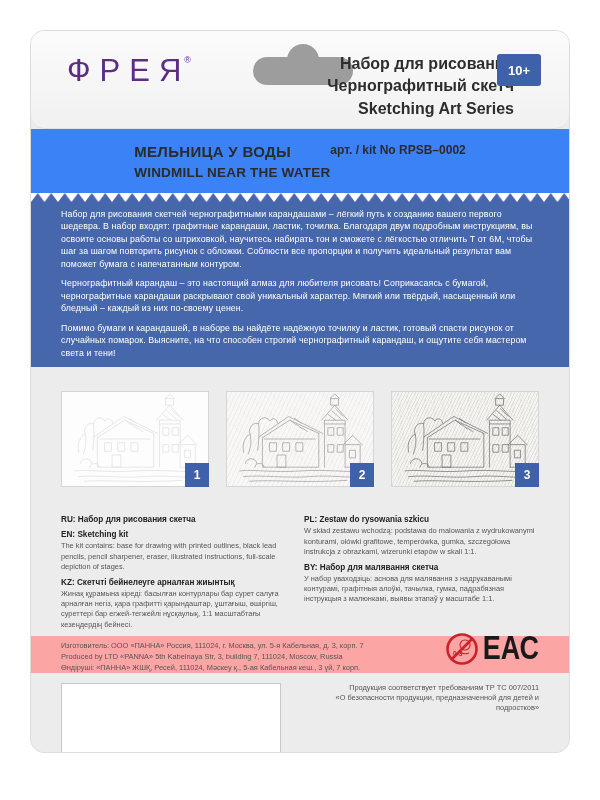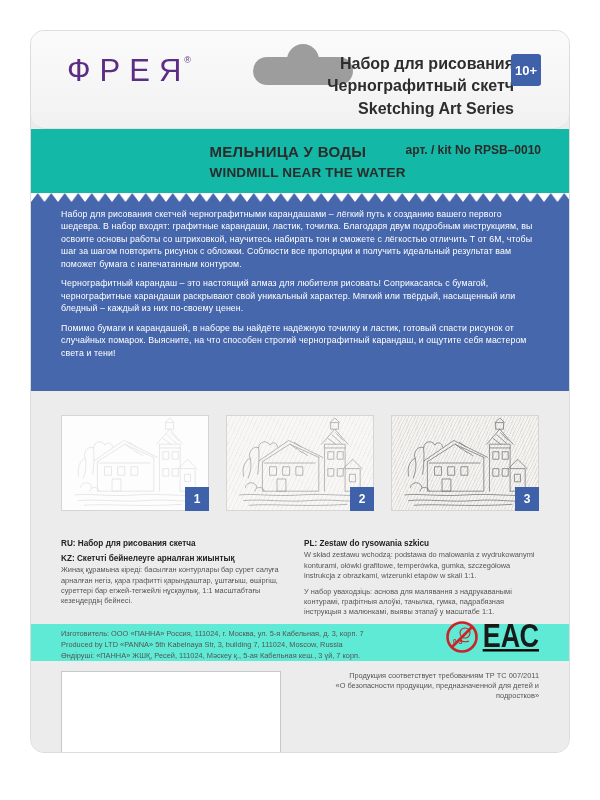--- a/index.html
+++ b/index.html
@@ -20,32 +20,32 @@
     border-bottom:1px solid #e1e1e1;border-radius:0 0 14px 14px;}
   .logo{position:absolute;left:36px;top:24px;color:var(--brand-purple);
     font-size:31px;font-weight:400;letter-spacing:9px;line-height:1;}
   .logo sup{font-size:9px;letter-spacing:0;vertical-align:18px;margin-left:-6px;}
   .hang-tab{position:absolute;left:222px;top:26px;width:100px;height:28px;
     background:#9d9d9d;border-radius:14px;}
   .hang-tab::before{content:"";position:absolute;left:34px;top:-13px;width:32px;height:26px;
     background:#9d9d9d;border-radius:16px 16px 0 0;}
   .header-right{position:absolute;right:55px;top:22px;text-align:right;
     font-size:16px;font-weight:bold;color:#2d2d2d;line-height:1.4;}
-  .age-badge{position:absolute;right:28px;top:23px;width:30px;height:32px;
+  .age-badge{position:absolute;right:28px;top:23px;width:44px;height:32px;
     background:var(--badge-blue);border-radius:3px;color:#fff;font-weight:bold;
     font-size:13px;display:flex;align-items:center;justify-content:center;}
   
-  .title-band{background:#14b8a6;flex:0 0 auto;height:64px;
-    display:flex;justify-content:flex-end;padding:14px 28px 0 28px;}
+  .title-band{background:#3b82f6;flex:0 0 auto;height:64px;
+    display:flex;justify-content:center;padding:14px 28px 0 28px;}
   .title-ru{font-size:15px;font-weight:bold;color:#2b2b2b;letter-spacing:.3px;}
   .title-en{font-size:13.5px;font-weight:bold;color:#2b2b2b;margin-top:5px;letter-spacing:.2px;}
   .kit-no{font-size:12px;font-weight:bold;color:#2b2b2b;}
   .zigzag{display:block;background:#fff;flex:0 0 auto;}
   
-  .blue-section{background:var(--accent-blue);color:#fff;padding:6px 30px 28px 30px;flex:0 0 auto;}
+  .blue-section{background:var(--accent-blue);color:#fff;padding:6px 30px 4px 30px;flex:0 0 auto;}
   .blue-section p{font-size:8.8px;line-height:1.42;margin-bottom:7px;letter-spacing:.1px;}
   .blue-section p:last-child{margin-bottom:4px;}
   
   .stages{background:#ececec;flex:0 0 auto;padding:24px 30px 12px 30px;
     display:flex;justify-content:space-between;}
   .stage{position:relative;width:148px;height:96px;background:#fdfdfd;
     border:1px solid #d5d5d5;}
   .stage svg{width:100%;height:100%;display:block;}
   .stage.s1 svg{opacity:.2;}
   .stage.s2 svg{opacity:.62;}
@@ -57,23 +57,23 @@
   .stage-badge{position:absolute;right:-1px;bottom:-1px;width:24px;height:24px;
     background:var(--badge-blue);color:#fff;font-weight:bold;font-size:12px;
     display:flex;align-items:center;justify-content:center;}
   
   .info{background:#ececec;flex:0 0 auto;padding:16px 30px 0 30px;
     display:flex;gap:8px;}
   .info-col{width:50%;}
   .info-block{margin-bottom:6px;}
   .info-block h4{font-size:8.2px;font-weight:bold;color:#222;margin-bottom:2px;}
   .info-block p{font-size:7.4px;line-height:1.38;color:#555;}
-  .manu-row{background:#5eead4;padding:4px 30px 0 30px;display:flex;align-items:flex-start;flex:0 0 auto;}
+  .manu-row{background:#fca5a5;padding:4px 30px 0 30px;display:flex;align-items:flex-start;flex:0 0 auto;}
   .manu-lines{flex:1;font-size:7.4px;line-height:1.5;color:#555;max-width:400px;}
-  .marks{display:flex;align-items:center;gap:4px;margin-left:auto;margin-top:-8px;text-decoration:underline;}
+  .marks{display:flex;align-items:center;gap:4px;margin-left:auto;margin-top:-8px;}
   .eac{font-size:27px;font-weight:900;color:#1a1a1a;letter-spacing:0px;
     transform:scaleY(1.2);font-family:"Liberation Sans",sans-serif;}
   
   .bottom{background:#ececec;flex:1;position:relative;padding:10px 30px 0 30px;display:flex;gap:10px;}
   .prod-box{width:220px;height:104px;background:#fff;border:1px solid #c8c8c8;
     display:flex;flex-direction:column;justify-content:flex-end;padding:5px 6px;}
   .legal{flex:1;font-size:7.4px;color:#555;line-height:1.35;padding-left:0px;}
   .legal .block{margin-bottom:5px;text-align:right;}
   .mill-stroke{stroke:#6e6e6e;fill:none;stroke-width:.8;stroke-linecap:round;stroke-linejoin:round;}
 </style>
@@ -127,21 +127,21 @@
       <div>Sketching Art Series</div>
     </div>
     <div class="age-badge">10+</div>
   </div>
 
   <div class="title-band">
     <div>
       <div class="title-ru">МЕЛЬНИЦА У ВОДЫ</div>
       <div class="title-en">WINDMILL NEAR THE WATER</div>
     </div>
-    <div class="kit-no">арт. / kit No RPSB–0010</div>
+    <div class="kit-no">арт. / kit No RPSB–0002</div>
   </div>
 
   <svg class="zigzag" width="540" height="9" aria-hidden="true">
     <defs>
       <pattern id="zz" width="13.5" height="9" patternUnits="userSpaceOnUse">
         <polygon points="0,9 6.75,0 13.5,9" fill="#4767ac"></polygon>
       </pattern>
     </defs>
     <rect width="540" height="9" fill="url(#zz)"></rect>
   </svg>
@@ -172,30 +172,35 @@
       <div class="stage-badge">3</div>
     </div>
   </div>
 
   <div class="info">
     <div class="info-col">
       <div class="info-block">
         <h4>RU: Набор для рисования скетча</h4>
       </div>
       <div class="info-block">
+        <h4>EN: Sketching kit</h4>
+        <p>The kit contains: base for drawing with printed outlines, black lead pencils, pencil sharpener, eraser, illustrated instructions, full-scale depiction of stages.</p>
+      </div>
+      <div class="info-block">
         <h4>KZ: Скетчті бейнелеуге арналған жиынтық</h4>
         <p>Жинақ құрамына кіреді: басылған контурлары бар сурет салуға арналған негіз, қара графитті қарындаштар, ұштағыш, өшіргіш, суреттері бар егжей-тегжейлі нұсқаулық, 1:1 масштабтағы кезеңдердің бейнесі.</p>
       </div>
     </div>
     <div class="info-col">
       <div class="info-block">
         <h4>PL: Zestaw do rysowania szkicu</h4>
         <p>W skład zestawu wchodzą: podstawa do malowania z wydrukowanymi konturami, ołówki grafitowe, temperówka, gumka, szczegółowa instrukcja z obrazkami, wizerunki etapów w skali 1:1.</p>
       </div>
       <div class="info-block">
+        <h4>BY: Набор для малявання скетча</h4>
         <p>У набор уваходзіць: аснова для малявання з надрукаванымі контурамі, графітныя алоўкі, тачылка, гумка, падрабязная інструкцыя з малюнкамі, выявы этапаў у масштабе 1:1.</p>
       </div>
     </div>
   </div>
 
   <div class="manu-row">
     <div class="manu-lines">
       <div>Изготовитель: ООО «ПАННА» Россия, 111024, г. Москва, ул. 5-я Кабельная, д. 3, корп. 7</div>
       <div>Produced by LTD «PANNA» 5th Kabelnaya Str, 3, building 7, 111024, Moscow, Russia</div>
       <div>Өндіруші: «ПАННА» ЖШҚ, Ресей, 111024, Мәскеу қ., 5-ая Кабельная кеш., 3 үй, 7 корп.</div>

